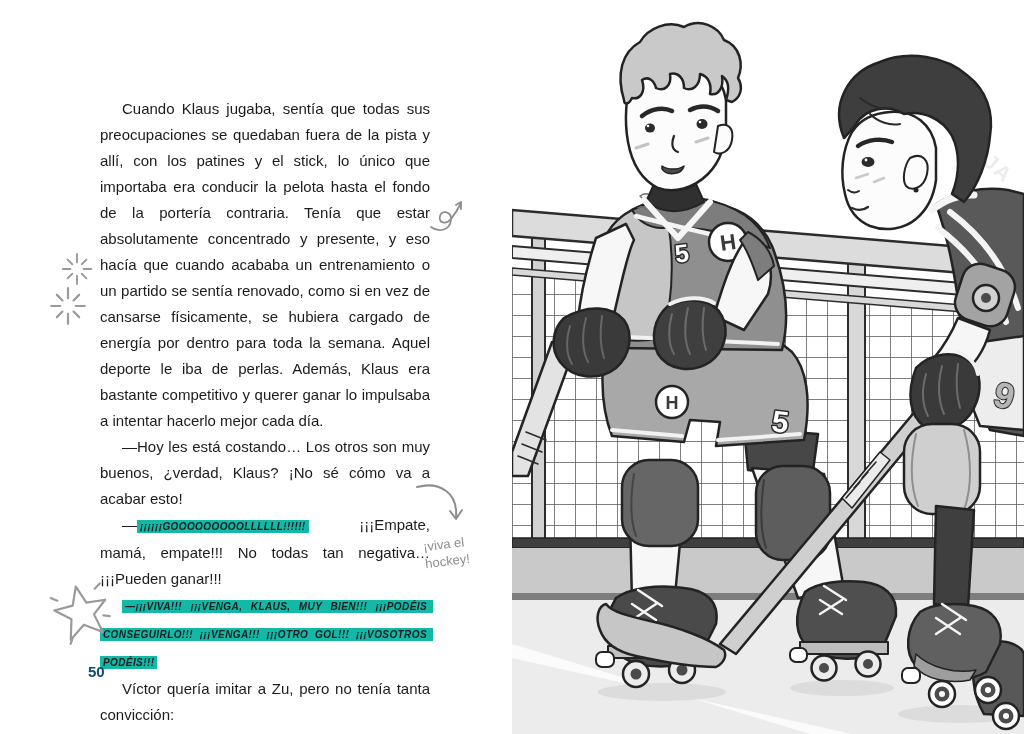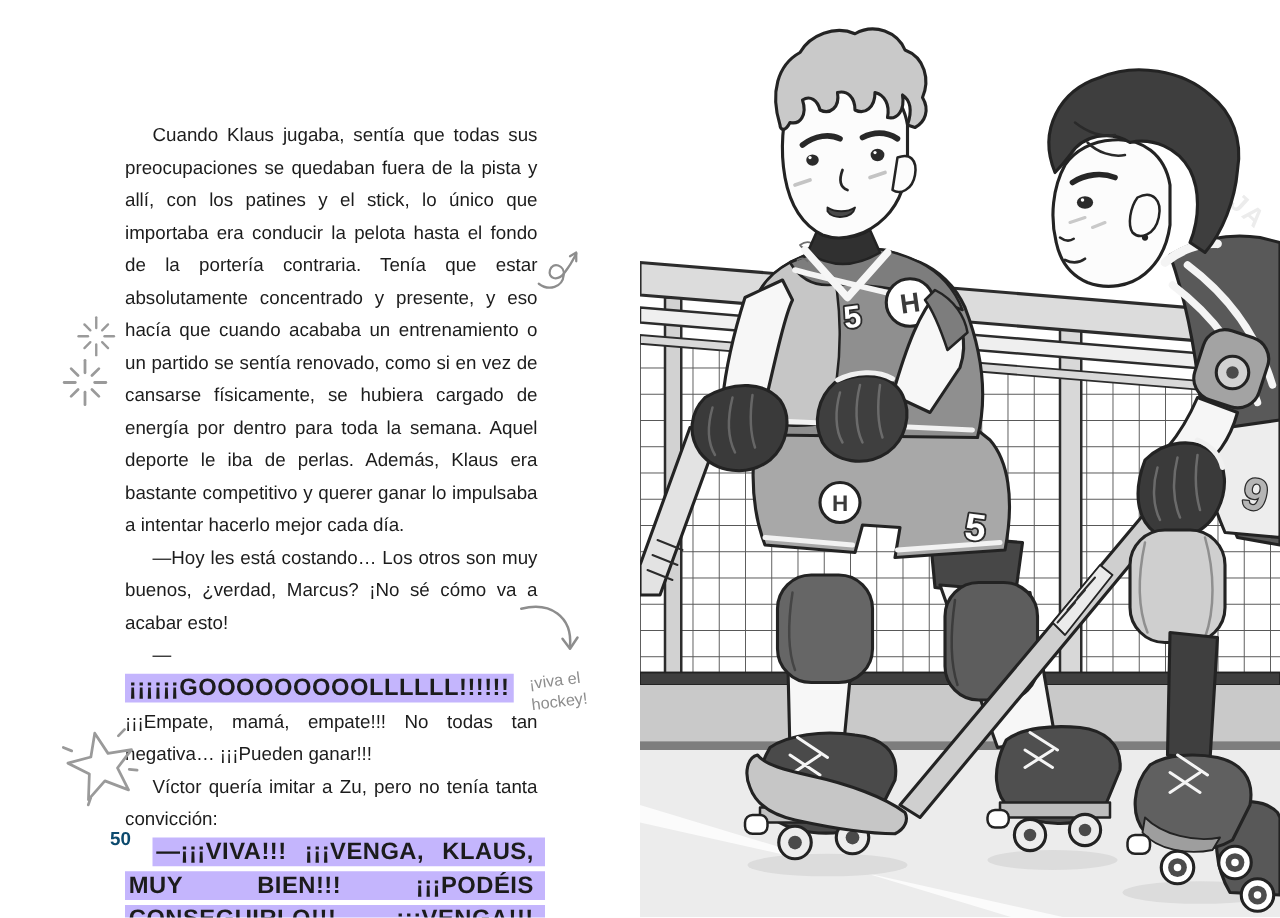--- a/index.html
+++ b/index.html
@@ -8,24 +8,25 @@
     background:#ffffff;
     font-family:"Liberation Sans",sans-serif;
   }
   
   .text-col{
     position:absolute;left:100px;top:96px;width:330px;
     color:#1c1c1c;font-size:15px;line-height:26px;text-align:justify;
   }
   .text-col p{margin:0;text-indent:22px;}
   .shout{
-    font-weight:bold;font-size:19px;letter-spacing:.4px;
-    background:#c4b5fd;padding:1px 3px;
+    font-weight:bold;font-size:10px;letter-spacing:.4px;
+    background:#14b8a6;padding:1px 3px;
     box-decoration-break:clone;-webkit-box-decoration-break:clone;
     white-space:pre-wrap;
+    font-style:italic;
   }
   .page-num{
     position:absolute;left:88px;top:663px;
     font-size:15px;font-weight:bold;color:#0c4a6e;
   }
   .margin-note{
     position:absolute;left:424px;top:534px;width:70px;
     color:#8d8d8d;font-size:13px;line-height:17px;
     transform:rotate(-7deg);
   }
@@ -34,24 +35,24 @@
   
   .illu{position:absolute;left:512px;top:0;width:512px;height:734px;}
   .illu svg{display:block;}
   .num{font-family:"Liberation Sans",sans-serif;font-weight:bold;}
 </style>
 </head>
 <body>
 
 <div class="text-col">
   <p>Cuando Klaus jugaba, sentía que todas sus preocupaciones se quedaban fuera de la pista y allí, con los patines y el stick, lo único que importaba era conducir la pelota hasta el fondo de la portería contraria. Tenía que estar absolutamente concentrado y presente, y eso hacía que cuando acababa un entrenamiento o un partido se sentía renovado, como si en vez de cansarse físicamente, se hubiera cargado de energía por dentro para toda la semana. Aquel deporte le iba de perlas. Además, Klaus era bastante competitivo y querer ganar lo impulsaba a intentar hacerlo mejor cada día.</p>
-  <p>—Hoy les está costando… Los otros son muy buenos, ¿verdad, Marcus? ¡No sé cómo va a acabar esto!</p>
+  <p>—Hoy les está costando… Los otros son muy buenos, ¿verdad, Klaus? ¡No sé cómo va a acabar esto!</p>
   <p><span>—</span><span class="shout">¡¡¡¡¡¡GOOOOOOOOOLLLLLL!!!!!!</span><span> ¡¡¡Empate, mamá, empate!!! No todas tan negativa… ¡¡¡Pueden ganar!!!</span></p>
+  <p><span class="shout">—¡¡¡VIVA!!! ¡¡¡VENGA, KLAUS, MUY BIEN!!! ¡¡¡PODÉIS CONSEGUIRLO!!! ¡¡¡VENGA!!! ¡¡¡OTRO GOL!!! ¡¡¡VOSOTROS PODÉIS!!!</span></p>
   <p>Víctor quería imitar a Zu, pero no tenía tanta convicción:</p>
-  <p><span class="shout">—¡¡¡VIVA!!! ¡¡¡VENGA, KLAUS, MUY BIEN!!! ¡¡¡PODÉIS CONSEGUIRLO!!! ¡¡¡VENGA!!! ¡¡¡OTRO GOL!!! ¡¡¡VOSOTROS PODÉIS!!!</span></p>
   <p><span class="shout">—¡VENGA, SÍ! ¡A POR TODAS!</span></p>
 
 </div>
 
 <div class="page-num">50</div>
 
 <div class="margin-note">
   <div>¡viva el</div>
   <div>hockey!</div>
 </div>

